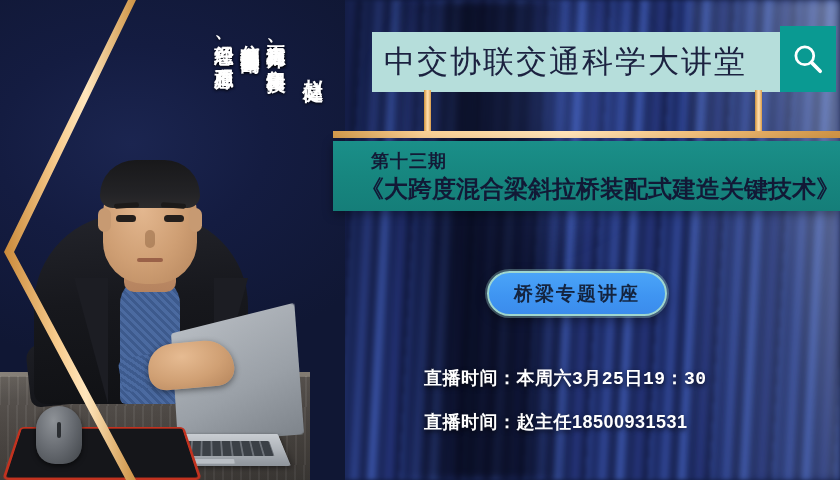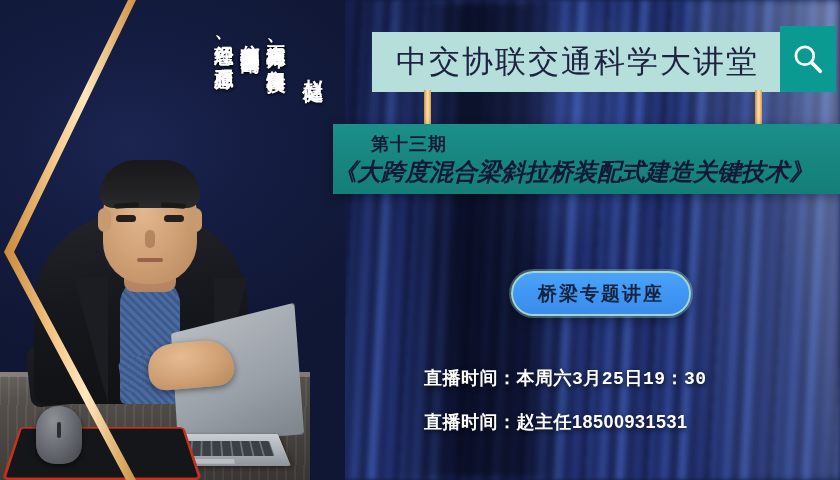--- a/index.html
+++ b/index.html
@@ -185,21 +185,21 @@
   }
 
   
   .header-banner{
     position:absolute; left:372px; top:32px; width:408px; height:60px;
     background:#b6dedb;
     display:flex; align-items:center;
   }
   .header-banner-text{
     color:#1c2240; font-size:31px; font-weight:normal; letter-spacing:2px;
-    padding-left:24px; white-space:nowrap;text-align:right;
+    padding-left:12px; white-space:nowrap;text-align:right;
   }
   .search-box{
     position:absolute; left:780px; top:26px; width:56px; height:66px;
     background:#0a9a92; display:flex; align-items:center; justify-content:center;
   }
   .search-glyph{ width:34px; height:34px; }
 
   
   .post{
     position:absolute; width:7px; height:46px;
@@ -207,43 +207,42 @@
   }
   .post-l{ left:424px; top:90px; }
   .post-r{ left:755px; top:90px; }
   .gold-rail{
     position:absolute; left:333px; top:131px; width:507px; height:7px;
     background:linear-gradient(90deg,#d39a4c,#f8cf94 18%,#ffe3b8 46%,#f0bd79 72%,#cf9345);
   }
 
   
   .title-box{
-    position:absolute; left:333px; top:124px; width:507px; height:70px;
+    position:absolute; left:333px; top:141px; width:507px; height:70px;
     background:linear-gradient(180deg,#1a8f89 0%,#17867f 50%,#157e79 100%);
     box-shadow:0 3px 10px rgba(0,0,0,.35);
   }
   .issue-no{
     position:absolute; left:38px; top:8px;
     color:#131a36; font-size:18px; font-weight:bold; letter-spacing:1px;
   }
   .title-main{
-    position:absolute; left:0; right:0; top:32px; text-align:left;
+    position:absolute; left:0; right:0; top:32px; text-align:right;
     color:#121936; font-size:24px; font-weight:bold; letter-spacing:0px;
     white-space:nowrap;
-    font-style:italic;
   }
 
   
   .pill{
     position:absolute; left:487px; top:271px; width:180px; height:45px;
     border-radius:24px;
     background:linear-gradient(180deg,#4aa4f8 0%,#3f95f2 55%,#3b8cec 100%);
     border:2px solid #9fd6cf;
     box-shadow:0 0 0 2px rgba(160,215,208,.35), 0 4px 12px rgba(0,0,0,.4);
-    display:flex; align-items:center; justify-content:center;margin-left:24px;
+    display:flex; align-items:center; justify-content:center;
   }
   .pill-text{ color:#14243f; font-size:19px; font-weight:bold; letter-spacing:2px; white-space:nowrap; }
 
   
   .info{
     position:absolute; color:#ffffff; font-size:18px; font-weight:bold;
     letter-spacing:.5px; white-space:nowrap; text-shadow:0 2px 5px rgba(0,0,0,.7);
   }
   .info-1{ left:424px; top:366px;font-family:Liberation Mono, monospace; }
   .info-2{ left:424px; top:410px; }

